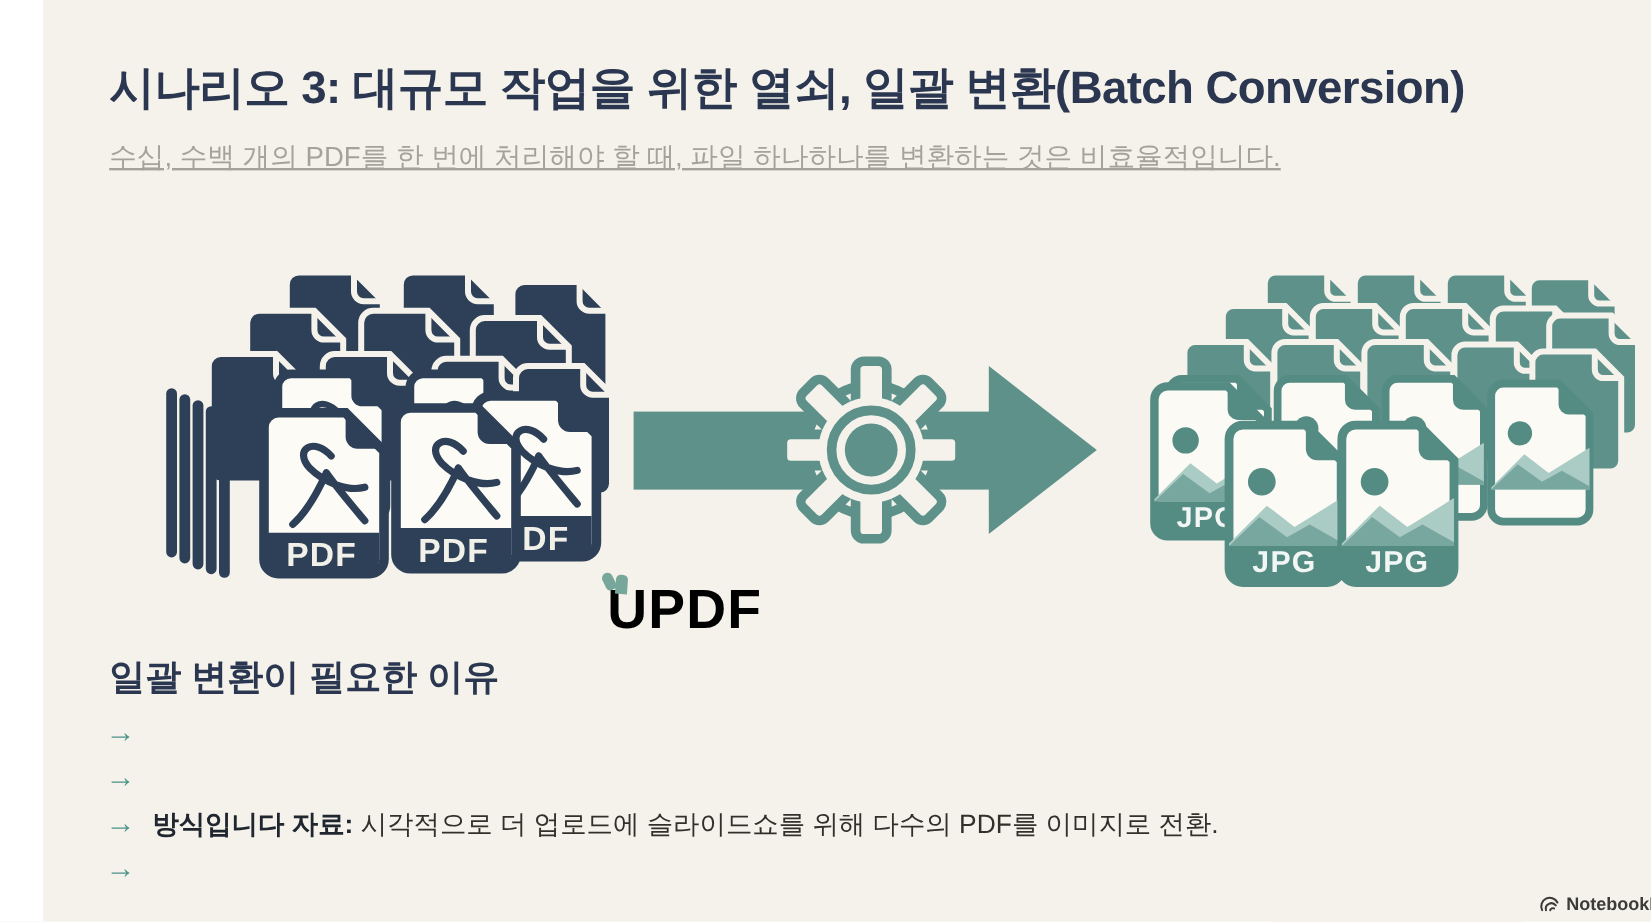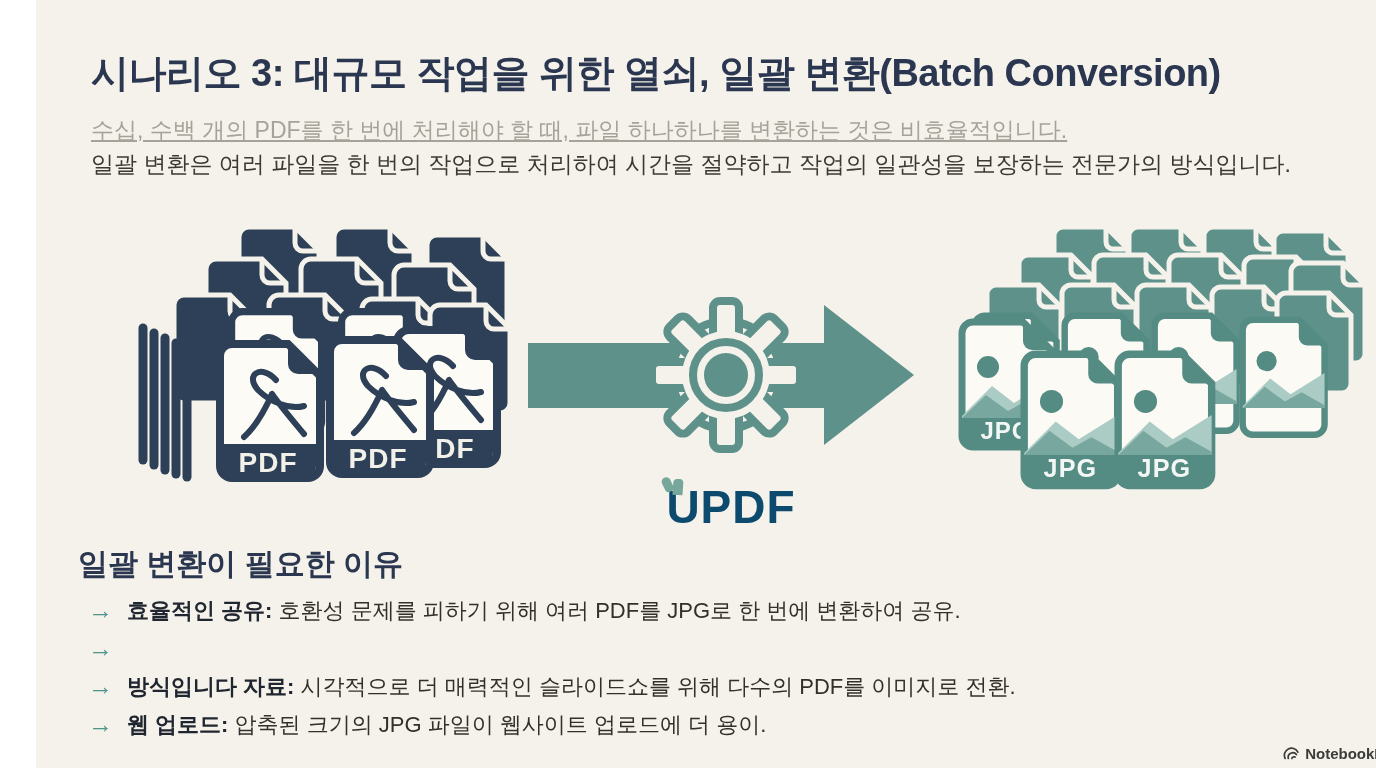--- a/index.html
+++ b/index.html
@@ -11,46 +11,45 @@
            color:#2b3750; letter-spacing:-0.5px; white-space:nowrap; }
   .sub1  { position:absolute; left:55px; top:115px; font-size:23px; color:#a5a399; white-space:nowrap;text-decoration:underline; }
   .sub2  { position:absolute; left:55px; top:149px; font-size:23px; color:#3b3933; white-space:nowrap; }
 
   .illus { position:absolute; left:0; top:222px; width:1376px; height:320px; }
   .pdfstack { position:absolute; left:95px;  top:0;    width:375px; height:290px; overflow:visible; }
   .jpgstack { position:absolute; left:920px; top:0;    width:375px; height:300px; overflow:visible; }
   .centercol{ position:absolute; left:470px; top:0;    width:450px; height:320px; }
   .flowarrow{ position:absolute; left:0;     top:71px;  width:450px; height:210px; overflow:visible; }
 
-  .updf { position:absolute; left:0; top:258px; width:450px; text-align:center;
-          font-size:46px; font-weight:bold; color:#0c4a6e; letter-spacing:1px; }
+  .updf { position:absolute; left:0; top:258px; width:450px; 
+          font-size:46px; font-weight:bold; color:#000000; letter-spacing:1px; }
   .updf .wrap { position:relative; display:inline-block; }
   .updf i.acc { position:absolute; display:block; background:#76a79a; }
   .updf i.a1  { left:-3px; top:-3px; width:9px;  height:15px; border-radius:5px 5px 2px 4px; transform:rotate(-26deg); }
   .updf i.a2  { left:7px;  top:-1px; width:10px; height:16px; border-radius:4px 4px 0 0; transform:rotate(4deg); }
 
-  .reasons-h { position:absolute; left:42px; top:544px; font-size:30px; font-weight:bold; color:#2b3750; }
+  .reasons-h { position:absolute; left:55px; top:544px; font-size:30px; font-weight:bold; color:#2b3750; }
   .reasons   { position:absolute; left:52px; top:596px; list-style:none; }
   .reasons li{ display:flex; align-items:flex-start; gap:14px; height:38px; font-size:22px; color:#32302a; white-space:nowrap; }
   .reasons .arr { color:#4f958b; font-size:25px; font-weight:bold; line-height:28px; }
   .reasons .lead{ font-weight:bold; color:#20262f; }
 
   .watermark { position:absolute; right:16px; bottom:6px; display:flex; align-items:flex-start; gap:5px;
                font-size:15px; font-weight:bold; color:#3b3b38; }
 
   svg text { font-family:"Liberation Sans","DejaVu Sans",sans-serif; font-weight:bold; }
 </style>
 </head>
 <body>
 
 <div class="stage">
 
   <h1 class="title">시나리오 3: 대규모 작업을 위한 열쇠, 일괄 변환(Batch Conversion)</h1>
   <p class="sub1">수십, 수백 개의 PDF를 한 번에 처리해야 할 때, 파일 하나하나를 변환하는 것은 비효율적입니다.</p>
-  <p class="sub2">일괄 변환은 여러 파일을 한 번의 작업으로 처리하여 시간을 절약하고 작업의 일관성을 보장하는 전문가의 방식입니다.</p>
 
   <div class="illus">
 
     <svg class="pdfstack" viewBox="0 0 375 290">
       <defs>
         <g id="pb">
           <path d="M13,3 h46 l24,24 v74 a10,10 0 0 1 -10,10 H13 a10,10 0 0 1 -10,-10 V13 a10,10 0 0 1 10,-10 z" fill="#2e4057" stroke="#f4f2ea" stroke-width="5"></path>
           <path d="M59,3 v16 a8,8 0 0 0 8,8 h16" fill="none" stroke="#f4f2ea" stroke-width="5"></path>
         </g>
         <g id="pfbody">
@@ -189,32 +188,30 @@
         <text x="48" y="121" font-size="24" letter-spacing="1" text-anchor="middle" fill="#f2f6f4">JPG</text>
       </g>
     </svg>
   </div>
 
   <h2 class="reasons-h">일괄 변환이 필요한 이유</h2>
 
   <ul class="reasons">
     <li>
       <span class="arr">→</span>
-      <span><span class="lead">효율적인 공유:</span><span> 호환성 문제를 피하기 위해 여러 PDF를 JPG로 한 번에 변환하여 공유.</span></span>
-    </li>
-    <li>
-      <span class="arr">→</span>
-    </li>
-    <li>
-      <span class="arr">→</span>
-      <span><span class="lead">방식입니다 자료:</span><span> 시각적으로 더 매력적인 슬라이드쇼를 위해 다수의 PDF를 이미지로 전환.</span></span>
-    </li>
-    <li>
-      <span class="arr">→</span>
-      <span><span class="lead">웹 업로드:</span><span> 압축된 크기의 JPG 파일이 웹사이트 업로드에 더 용이.</span></span>
+    </li>
+    <li>
+      <span class="arr">→</span>
+    </li>
+    <li>
+      <span class="arr">→</span>
+      <span><span class="lead">방식입니다 자료:</span><span> 시각적으로 더 업로드에 슬라이드쇼를 위해 다수의 PDF를 이미지로 전환.</span></span>
+    </li>
+    <li>
+      <span class="arr">→</span>
     </li>
   </ul>
 
   <div class="watermark">
     <svg width="17" height="17" viewBox="0 0 24 24" fill="none" stroke="#3b3b38" stroke-width="2.4" stroke-linecap="round">
       <path d="M3,19 A10,10 0 0 1 21,10"></path>
       <path d="M7.5,19 A6.5,6.5 0 0 1 19,13.5"></path>
       <path d="M12.5,19 A3.2,3.2 0 0 1 17,17"></path>
     </svg>
     <span>NotebookLM</span>

